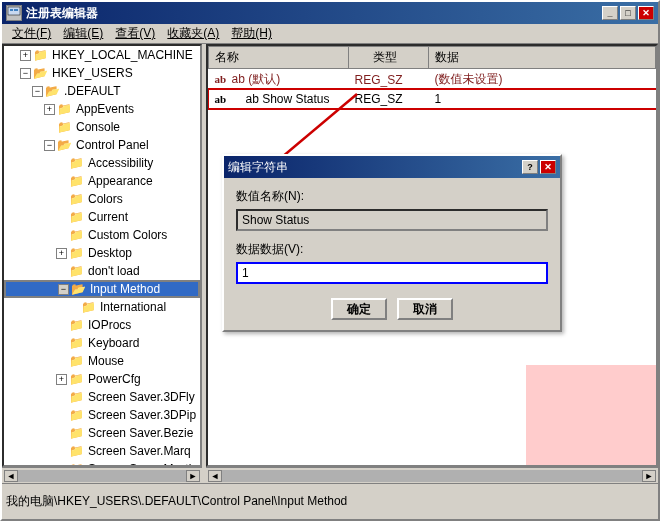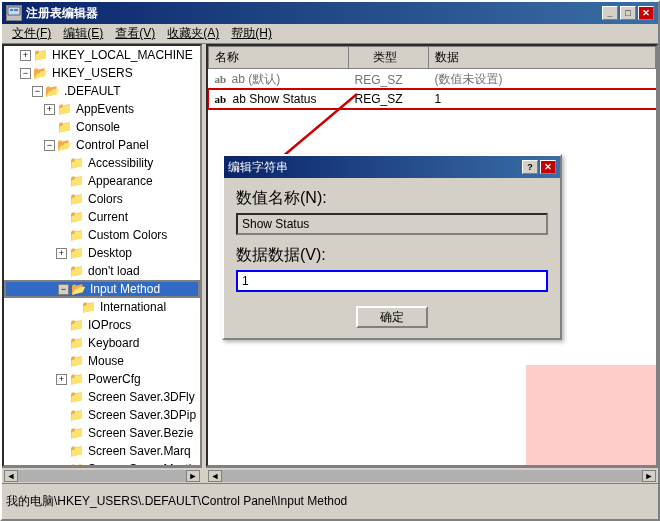--- a/index.html
+++ b/index.html
@@ -169,21 +169,21 @@
       font-weight: normal;
       font-size: 12px;
       position: sticky;
       top: 0;
     }
     .registry-table td {
       padding: 2px 6px;
       font-size: 12px;
       border-bottom: none;
     }
-    .row-default td { color: #737373; }
+    .row-default td { color: #7f1d1d; }
 
     
     .status-bar {
       height: 36px;
       background: #d4d0c8;
       border-top: 1px solid #808080;
       display: flex;
       align-items: center;
       padding: 16px 4px;
       font-size: 12px;
@@ -249,21 +249,21 @@
     .dialog-title-buttons {
       display: flex;
       gap: 2px;
     }
 
     .dialog-content {
       padding: 10px 12px;
     }
 
     .dialog-label {
-      font-size: 16px;
+      font-size: 12px;
       margin-bottom: 4px;
       display: block;
     }
 
     .dialog-input {
       width: 100%;
       height: 22px;
       background: #d4d0c8;
       border: 2px inset #808080;
       padding: 2px 4px;
@@ -288,31 +288,32 @@
     }
 
     .dialog-buttons {
       display: flex;
       justify-content: center;
       gap: 10px;
       margin-top: 4px;
     }
 
     .dialog-btn {
-      width: 72px;
+      width: 56px;
       height: 22px;
       background: #d4d0c8;
       border: 2px solid #fff;
       border-right-color: #808080;
       border-bottom-color: #808080;
       font-size: 12px;
       cursor: pointer;
       display: flex;
       align-items: center;
       justify-content: center;
+      font-weight: bold;
     }
 
     
     .folder-yellow {
       color: #d4a000;
     }
 
     .tree-panel-container {
       display: flex;
       flex-direction: column;
@@ -555,21 +556,21 @@
               <td>
                 <span style="font-family:serif;font-weight:bold;font-size:11px;">ab</span>
                 <span style="margin-left:2px;">ab (默认)</span>
               </td>
               <td>REG_SZ</td>
               <td>(数值未设置)</td>
             </tr>
             <tr style="outline:2px solid #cc0000;background:white;">
               <td style="outline:none;">
                 <span style="font-family:serif;font-weight:bold;font-size:11px;">ab</span>
-                <span style="margin-left:3px;">ab Show Status</span>
+                <span style="margin-left:16px;">ab Show Status</span>
               </td>
               <td>REG_SZ</td>
               <td>1</td>
             </tr>
           </tbody>
         </table>
 
         <div style="position:absolute;bottom:0;right:0;width:130px;height:100px;background:#ffcccc;"></div>
       </div>
 
@@ -609,20 +610,21 @@
 
         <div class="dialog-content">
           <label class="dialog-label">数值名称(N):</label>
           <input class="dialog-input" type="text" value="Show Status" readonly="" style="background: rgb(212, 208, 200);">
           
           <label class="dialog-label">数据数据(V):</label>
           <input class="dialog-input-value active-input" type="text" value="1" style="">
           
           <div class="dialog-buttons">
             <button class="dialog-btn">确定</button>
+            <button class="dialog-btn">取消</button>
           </div>
         </div>
       </div>
     </div>
 
   </div>
 
   <div class="status-bar">
     <span>我的电脑\HKEY_USERS\.DEFAULT\Control Panel\Input Method</span>
   </div>

